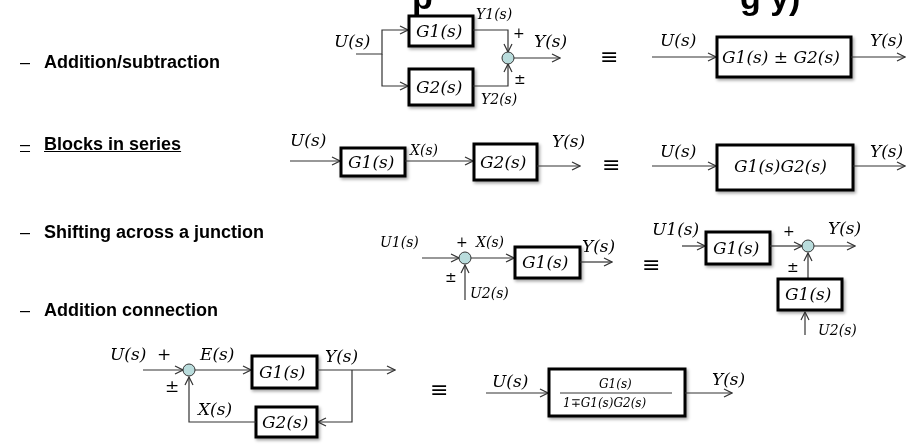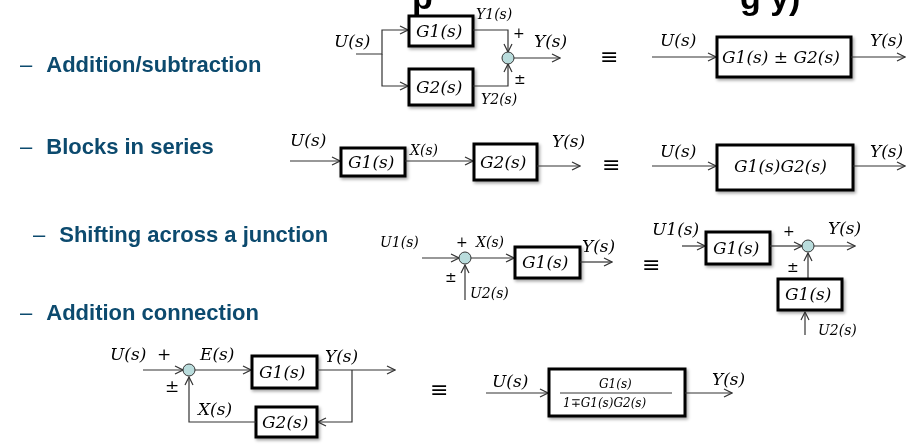--- a/index.html
+++ b/index.html
@@ -1,41 +1,41 @@
 <!DOCTYPE html>
 <html><head>
   <meta charset="utf-8">
   <style>
     html, body { margin: 0; padding: 0; background: #ffffff; }
     body { width: 920px; height: 445px; position: relative; overflow: hidden; }
     .title-frag { position: absolute; left: 0; top: -22px; width: 920px; height: 32px;
       font-family: "Liberation Sans", sans-serif; font-weight: bold; font-size: 34px; color: #000; }
     .bullet { position: absolute; font-family: "Liberation Sans", sans-serif; font-weight: bold;
-      font-size: 22px; color: #0c4a6e; white-space: nowrap; }
+      font-size: 18px; color: #000000; white-space: nowrap; }
     .bullet .dash { font-weight: normal; margin-right: 14px; }
     svg.diagram { position: absolute; left: 0; top: 0; }
     svg text { font-family: "DejaVu Serif", serif; font-style: italic; font-size: 17px; fill: #000; }
     svg text.small { font-size: 14px; }
     svg text.tiny { font-size: 12px; }
     svg text.sym { font-style: normal; }
     .blk { fill: #fff; stroke: #000; stroke-width: 3; filter: url(#shadow); }
     .wire { stroke: #333; stroke-width: 1.2; fill: none; }
     .sum { fill: #b9dcdc; stroke: #333; stroke-width: 1; }
   </style>
 </head>
 <body>
 
 <div class="title-frag">
   <span style="position:absolute;left:412px;">p</span>
   <span style="position:absolute;left:740px;">g      y)</span>
 </div>
 
 <div class="bullet" style="left:20px;top:52px;"><span class="dash">–</span><span>Addition/subtraction</span></div>
-<div class="bullet" style="left:20px;top:134px;"><span class="dash">–</span><span>Blocks in series</span></div>
-<div class="bullet" style="left:20px;top:222px;margin-left:13px;"><span class="dash">–</span><span>Shifting across a junction</span></div>
+<div class="bullet" style="left:20px;top:134px;text-decoration:underline;"><span class="dash">–</span><span>Blocks in series</span></div>
+<div class="bullet" style="left:20px;top:222px;"><span class="dash">–</span><span>Shifting across a junction</span></div>
 <div class="bullet" style="left:20px;top:300px;"><span class="dash">–</span><span>Addition connection</span></div>
 
 <svg class="diagram" width="920" height="445">
   <defs>
     <filter id="shadow" x="-10%" y="-10%" width="130%" height="140%">
       <feDropShadow dx="1.5" dy="2" stdDeviation="1.5" flood-color="#000" flood-opacity="0.35"></feDropShadow>
     </filter>
     <marker id="arr" markerWidth="10" markerHeight="10" refX="9" refY="5" orient="auto" markerUnits="userSpaceOnUse">
       <path d="M1,1 L9,5 L1,9" fill="none" stroke="#333" stroke-width="1.2"></path>
     </marker>

